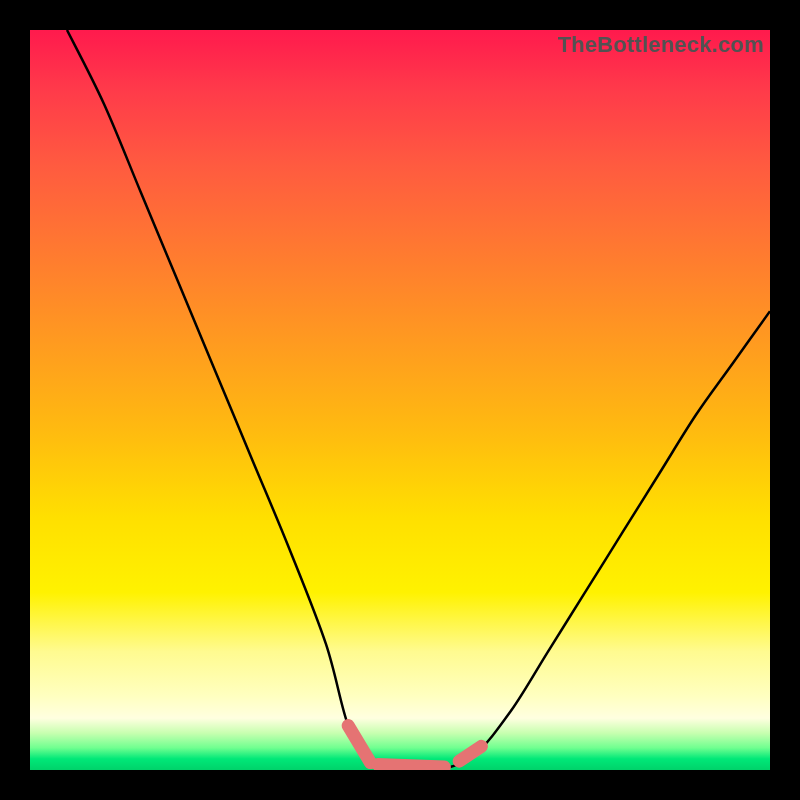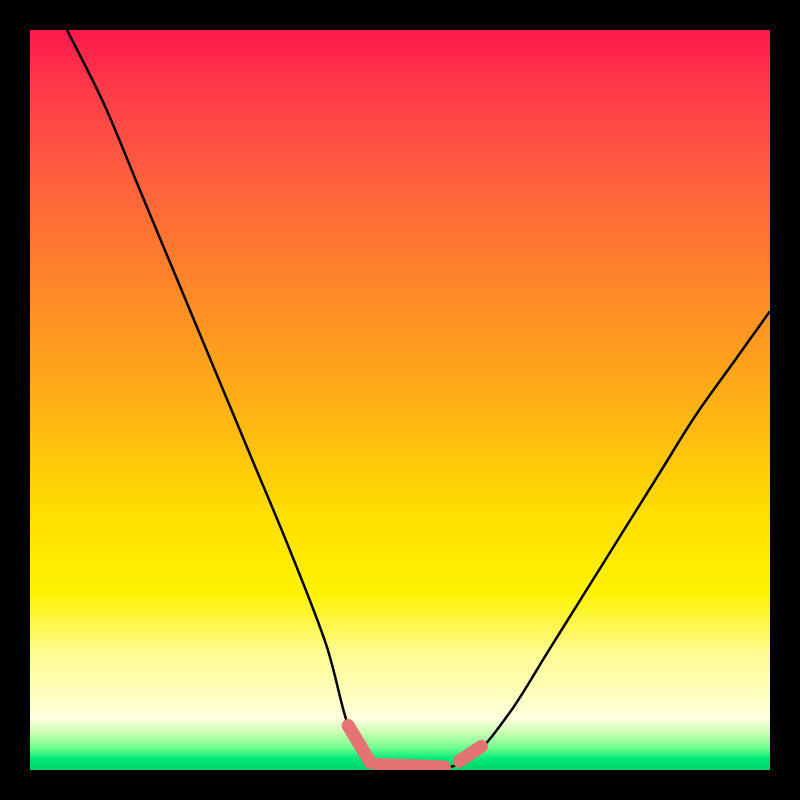--- a/index.html
+++ b/index.html
@@ -71,13 +71,14 @@
 
     <path id="main-curve" fill="none" stroke="#000" stroke-width="2.5" d="M 37,0 C 43.166666666666664,12.333333333333334 61.666666666666664,46.866666666666674 74,74 C 86.33333333333333,101.13333333333333 98.66666666666667,133.19999999999996 111,162.79999999999995 C 123.33333333333333,192.39999999999995 135.66666666666666,221.99999999999997 148,251.59999999999997 C 160.33333333333334,281.2 172.66666666666666,310.79999999999995 185,340.4 C 197.33333333333334,370 209.66666666666666,399.59999999999997 222,429.2 C 234.33333333333334,458.8 246.66666666666666,487.16666666666663 259,518 C 271.3333333333333,548.8333333333334 286.1333333333333,584.6 296,614.2 C 305.8666666666667,643.8000000000001 310.79999999999995,675.8666666666667 318.2,695.6 C 325.6,715.3333333333334 331.7666666666667,725.2 340.40000000000003,732.6 C 349.03333333333336,740 358.9,738.7666666666667 370,740 C 381.1,741.2333333333333 394.66666666666674,742.4666666666667 407.00000000000006,740 C 419.33333333333337,737.5333333333333 431.6666666666667,735.0666666666667 444,725.2 C 456.3333333333333,715.3333333333334 468.6666666666667,698.0666666666666 481,680.8 C 493.3333333333333,663.5333333333333 505.6666666666667,641.3333333333334 518,621.6 C 530.3333333333334,601.8666666666667 542.6666666666666,582.1333333333333 555,562.4 C 567.3333333333334,542.6666666666666 579.6666666666666,522.9333333333333 592,503.2 C 604.3333333333334,483.46666666666664 616.6666666666666,463.73333333333335 629,444 C 641.3333333333334,424.26666666666665 653.6666666666666,403.3 666,384.8 C 678.3333333333334,366.3 690.6666666666666,350.2666666666666 703,332.99999999999994 C 715.3333333333334,315.7333333333333 733.8333333333334,289.8333333333333 740,281.2"></path>
 
     <g id="highlight-group" stroke="#e57373" stroke-width="13" stroke-linecap="round" fill="none">
         <line x1="318.2" y1="695.6" x2="340.40000000000003" y2="732.6"></line>
         <line x1="347.79999999999995" y1="734.45" x2="414.40000000000003" y2="737.04"></line>
         <line x1="429.2" y1="731.12" x2="451.4" y2="716.32"></line>
       </g>
   </svg>
 
+  <div class="watermark">TheBottleneck.com</div>
 </div>
 
 </body></html>

